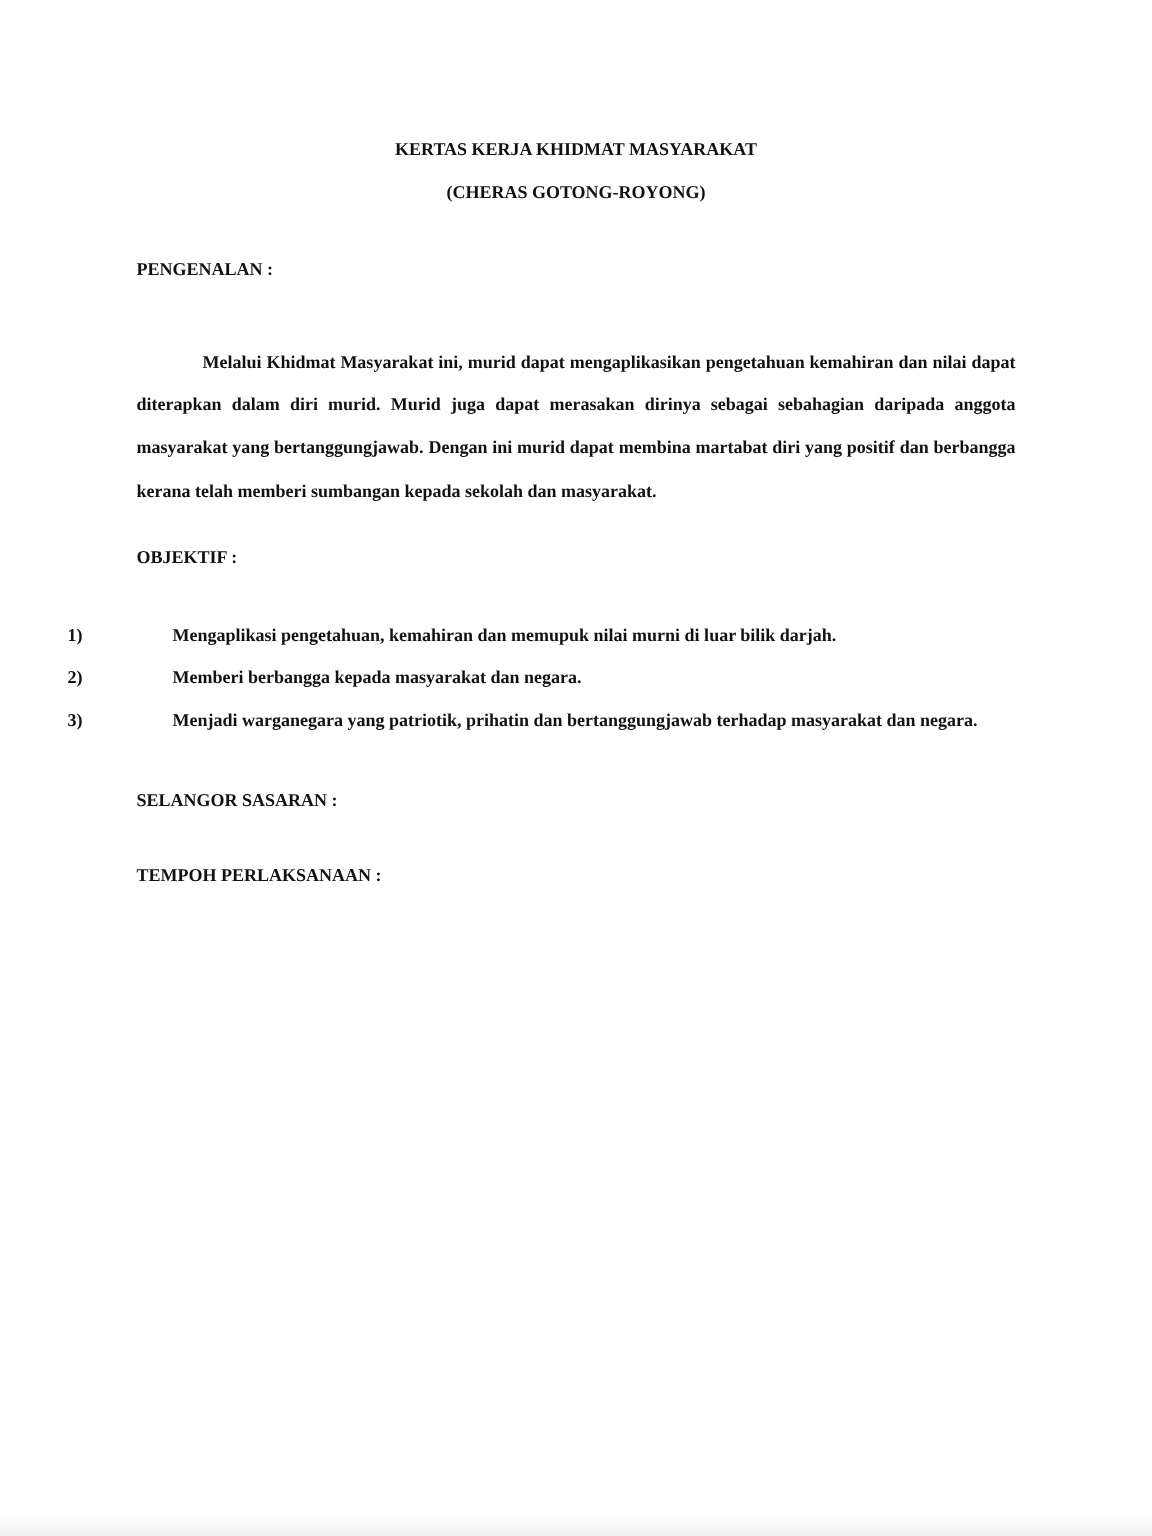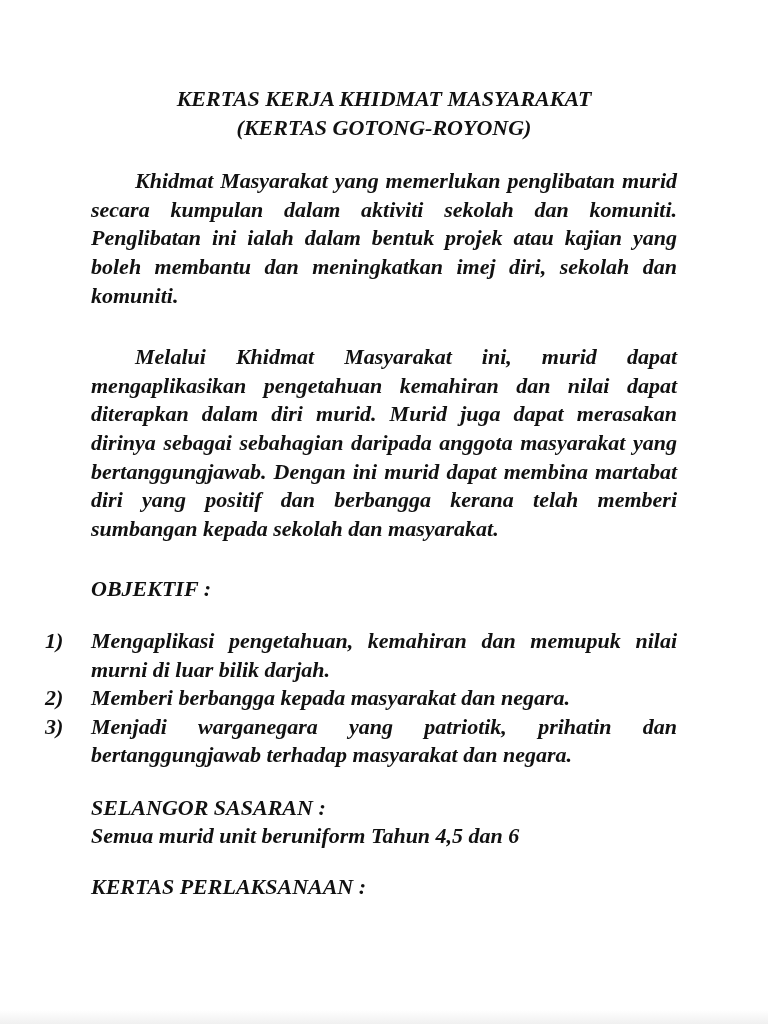--- a/index.html
+++ b/index.html
@@ -15,32 +15,31 @@
     overflow: hidden;
     font-family: "Liberation Serif", "DejaVu Serif", serif;
     font-weight: 700;
     color: #111111;
   }
   .content {
     position: absolute;
     top: 85px;
     left: 91px;
     right: 91px;
-    font-size: 22px;
+    font-size: 12px;
     line-height: 28.6px;
-    font-style: italic;
   }
   .title-block {
     text-align: center;
   }
   .heading {
     margin: 0;
   }
   .heading-pengenalan { margin-top: 23px; }
-  .heading-objektif   { margin-top: 32px; }
+  .heading-objektif   { margin-top: 16px; }
   .heading-kumpulan   { margin-top: 24px; }
   .heading-tempoh     { margin-top: 22px; }
   .para {
     margin: 0;
     text-align: justify;
   }
   .para-1 { margin-top: 25px; }
   .para-2 { margin-top: 33px; }
   .indent { text-indent: 44px; }
   .objektif-list {
@@ -50,20 +49,21 @@
     display: flex;
     align-items: flex-start;
   }
   .obj-num {
     flex: none;
     width: 46px;
   }
   .obj-text {
     flex: 1;
     text-align: justify;
+    margin-left: 24px;
   }
   .plain {
     margin: 0;
     text-align: left;
   }
   .page-bottom-shade {
     position: absolute;
     left: 0;
     right: 0;
     bottom: 0;
@@ -73,25 +73,25 @@
   }
 </style>
 </head>
 <body>
 
 <div class="page">
   <div class="content">
 
     <div class="title-block">
       <div>KERTAS KERJA KHIDMAT MASYARAKAT</div>
-      <div>(KERTAS GOTONG-ROYONG)</div>
+      <div>(CHERAS GOTONG-ROYONG)</div>
     </div>
 
+    <div class="heading heading-pengenalan">PENGENALAN :</div>
 
-    <p class="para para-1 indent">Khidmat Masyarakat  yang memerlukan penglibatan murid secara kumpulan dalam aktiviti sekolah dan komuniti. Penglibatan ini ialah dalam bentuk projek atau kajian yang boleh membantu dan meningkatkan imej diri, sekolah dan komuniti.</p>
 
     <p class="para para-2 indent">Melalui Khidmat Masyarakat ini, murid dapat mengaplikasikan pengetahuan kemahiran dan nilai dapat diterapkan dalam diri murid. Murid juga dapat merasakan dirinya sebagai sebahagian daripada anggota masyarakat yang bertanggungjawab. Dengan ini murid dapat membina martabat diri yang positif dan berbangga kerana telah memberi sumbangan kepada sekolah dan masyarakat.</p>
 
     <div class="heading heading-objektif">OBJEKTIF :</div>
 
     <div class="objektif-list">
       <div class="obj-item">
         <span class="obj-num">1)</span>
         <div class="obj-text">Mengaplikasi pengetahuan, kemahiran dan memupuk nilai murni  di luar bilik darjah.</div>
       </div>
@@ -99,20 +99,19 @@
         <span class="obj-num">2)</span>
         <div class="obj-text">Memberi berbangga kepada masyarakat dan negara.</div>
       </div>
       <div class="obj-item">
         <span class="obj-num">3)</span>
         <div class="obj-text">Menjadi warganegara yang patriotik, prihatin dan bertanggungjawab terhadap masyarakat dan negara.</div>
       </div>
     </div>
 
     <div class="heading heading-kumpulan">SELANGOR SASARAN :</div>
-    <p class="plain">Semua murid unit beruniform Tahun 4,5 dan 6</p>
 
-    <div class="heading heading-tempoh">KERTAS PERLAKSANAAN :</div>
+    <div class="heading heading-tempoh">TEMPOH PERLAKSANAAN :</div>
 
   </div>
 
   <div class="page-bottom-shade"></div>
 </div>
 
 </body></html>

